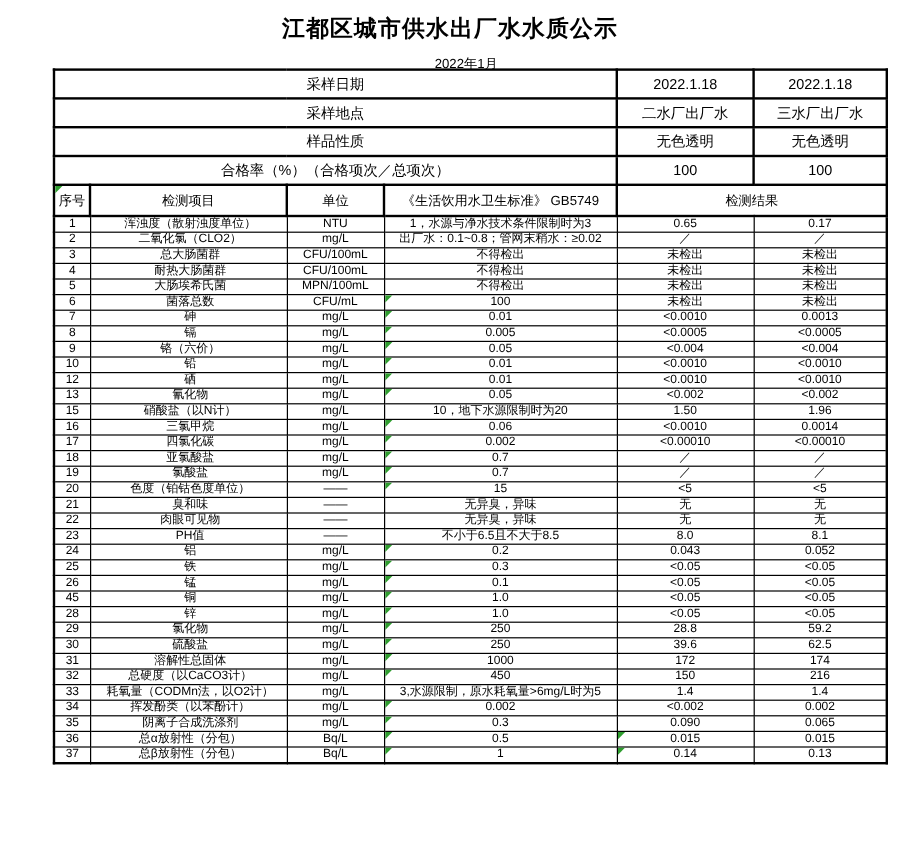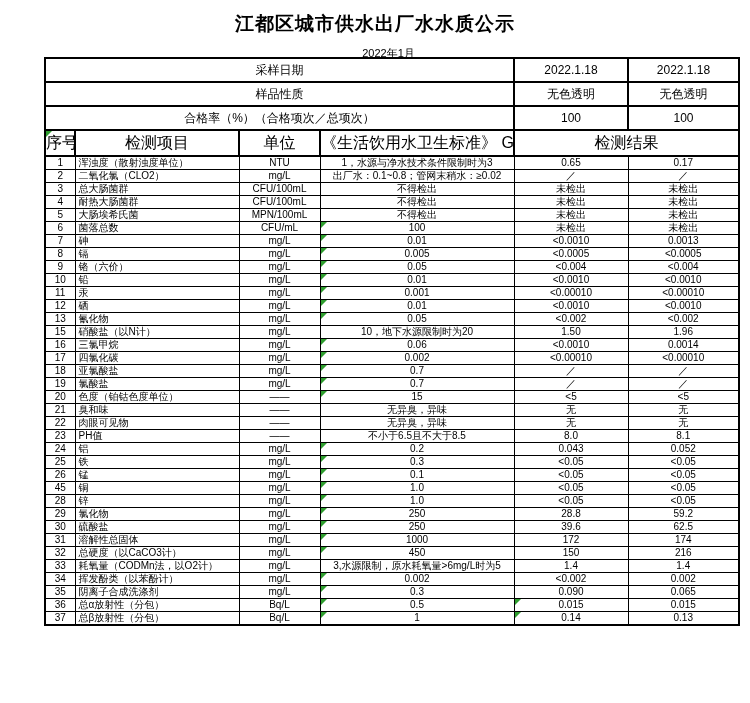--- a/index.html
+++ b/index.html
@@ -6,23 +6,23 @@
   html, body { width: 750px; height: 703px; background: #ffffff;
     font-family: "Liberation Sans", "DejaVu Sans", sans-serif; color: #000; }
   #page { position: relative; width: 750px; height: 703px; overflow: hidden; }
   .title { text-align: center; font-weight: bold; font-size: 19px; padding-top: 11px; letter-spacing: 1px; }
   .subtitle { text-align: center; font-size: 11px; margin-top: 9px; padding-left: 27px; }
   table.main { position: absolute; left: 44px; top: 57px; width: 694px;
     border-collapse: collapse; table-layout: fixed; }
   td { border: 1px solid #000; text-align: center; vertical-align: middle;
     overflow: hidden; white-space: nowrap; position: relative; }
   tr.meta td { border-width: 2px; height: 24px; font-size: 12px; }
-  tr.colhead td { border-width: 2px; height: 26px; font-size: 16px; }
+  tr.colhead td { border-width: 2px; height: 26px; font-size: 11px; }
   tr.body td { height: 13px; font-size: 10px; line-height: 12px; }
-  tr.body td.item { text-align: left; padding-left: 3px; }
+  tr.body td.item { text-align: center; padding-left: 3px; }
   table.main { border: 2px solid #000; }
   .flag { position: absolute; top: 0; left: 0; width: 0; height: 0;
     border-top: 6px solid #2f9e2f; border-right: 6px solid transparent; }
 </style>
 </head>
 <body>
 
 <div id="page">
   <div class="title">江都区城市供水出厂水水质公示</div>
   <div class="subtitle">2022年1月</div>
@@ -36,20 +36,25 @@
         <col style="width:114px">
         <col style="width:111px">
     </colgroup>
     <tbody>
       <tr class="meta">
         <td colspan="4">采样日期</td>
         <td>2022.1.18</td>
         <td>2022.1.18</td>
       </tr>
       <tr class="meta">
+        <td colspan="4">采样地点</td>
+        <td>二水厂出厂水</td>
+        <td>三水厂出厂水</td>
+      </tr>
+      <tr class="meta">
         <td colspan="4">样品性质</td>
         <td>无色透明</td>
         <td>无色透明</td>
       </tr>
       <tr class="meta">
         <td colspan="4">合格率（%）（合格项次／总项次）</td>
         <td>100</td>
         <td>100</td>
       </tr>
       <tr class="colhead">
@@ -134,28 +139,20 @@
         </tr>
         <tr class="body">
           <td class="no">10</td>
           <td class="item">铅</td>
           <td class="unit">mg/L</td>
           <td class="std"><span class="flag" style="border-top-color: rgb(47, 158, 47);"></span>0.01</td>
           <td class="r1">&lt;0.0010</td>
           <td class="r2">&lt;0.0010</td>
         </tr>
         <tr class="body">
-          <td class="no">11</td>
-          <td class="item">汞</td>
-          <td class="unit">mg/L</td>
-          <td class="std"><span class="flag" style="border-top-color: rgb(47, 158, 47);"></span>0.001</td>
-          <td class="r1">&lt;0.00010</td>
-          <td class="r2">&lt;0.00010</td>
-        </tr>
-        <tr class="body">
           <td class="no">12</td>
           <td class="item">硒</td>
           <td class="unit">mg/L</td>
           <td class="std"><span class="flag" style="border-top-color: rgb(47, 158, 47);"></span>0.01</td>
           <td class="r1">&lt;0.0010</td>
           <td class="r2">&lt;0.0010</td>
         </tr>
         <tr class="body">
           <td class="no">13</td>
           <td class="item">氰化物</td>

